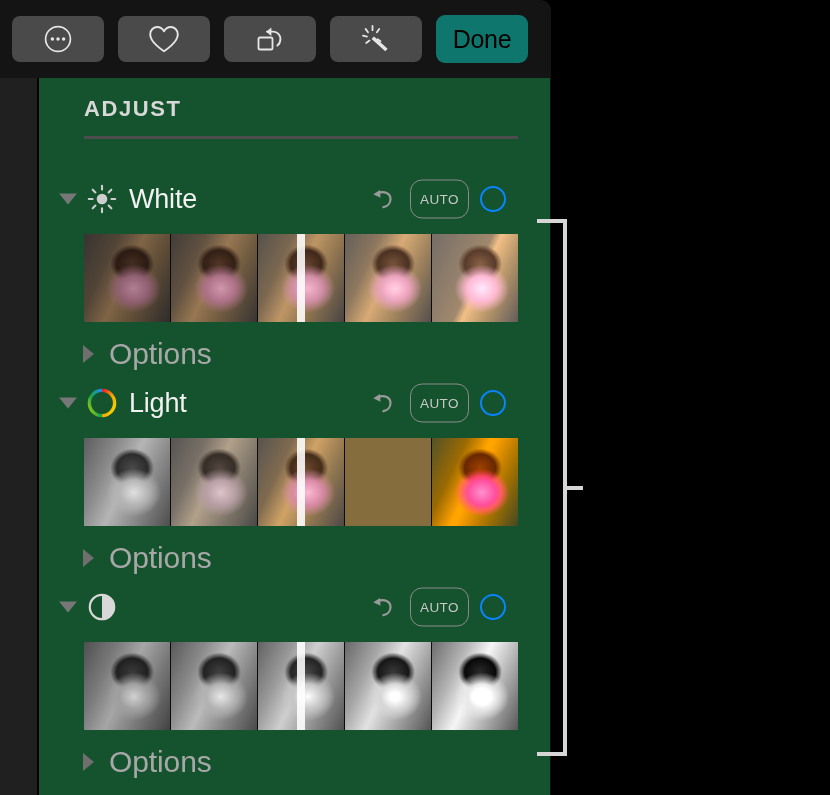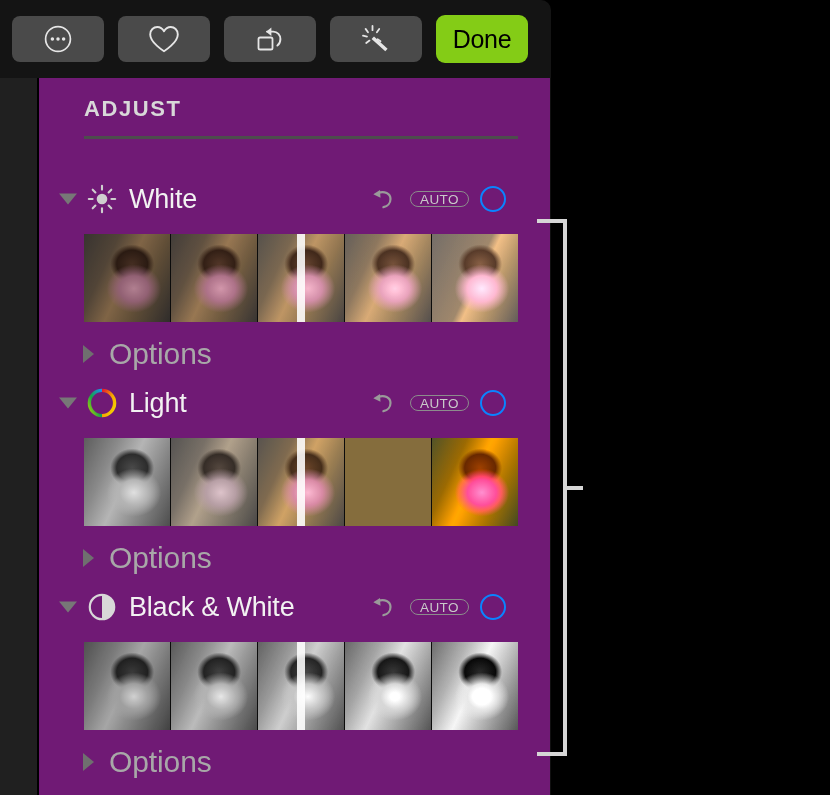--- a/index.html
+++ b/index.html
@@ -21,35 +21,35 @@
     padding-left: 12px; gap: 14px;
   }
   .tb-btn {
     width: 92px; height: 46px;
     background: #4a4a4a;
     border-radius: 8px;
     display: flex; align-items: center; justify-content: center;
     flex: 0 0 auto;
   }
   .tb-btn.done {
-    background: #84cc16;
+    background: #0f766e;
     width: 92px; height: 48px;
     border-radius: 9px;
     color: #000;
     font-size: 25px;
     font-weight: 500;
     letter-spacing: -0.3px;
   }
   .tb-btn svg { display:block; }
 
   
   .panel {
     position: absolute; left: 0; top: 78px;
     width: 551px; height: 717px;
-    background: #701a75;
+    background: #14532d;
   }
   .panel-left-strip {
     position: absolute; left:0; top:0; width: 37px; height: 100%;
     background: #202020;
   }
   .panel-divider-v {
     position: absolute; left: 37px; top: 0; width: 2px; height: 100%;
     background: #000;
   }
   .panel-right-edge {
@@ -98,21 +98,21 @@
     font-size: 27px;
     letter-spacing: -0.2px;
     white-space: nowrap;
   }
   .revert-icon {
     position: absolute; top: 50%; transform: translateY(-50%);
     width: 26px; height: 26px;
   }
   .auto-badge {
     position: absolute; top: 50%; transform: translateY(-50%);
-    height: 16px; padding: 0 9px;
+    height: 39px; padding: 0 9px;
     border: 1.6px solid #8c8c8c;
     border-radius: 12px;
     color: #c9c9c9;
     font-size: 13.5px;
     font-weight: 500;
     letter-spacing: 0.4px;
     display:flex; align-items:center; justify-content:center;
   }
   .blue-ring {
     position: absolute; top: 50%; transform: translateY(-50%);
@@ -359,21 +359,20 @@
       </div>
 
       <div class="adj-row" style="top:509px;">
         <span class="disclosure-down"></span>
         <span class="sec-icon">
           <svg width="30" height="30" viewBox="0 0 30 30">
             <circle cx="15" cy="15" r="12.2" fill="none" stroke="#d8d8d8" stroke-width="2.2"></circle>
             <path d="M15 2.8 A12.2 12.2 0 0 1 15 27.2 Z" fill="#d8d8d8"></path>
           </svg>
         </span>
-        <span class="sec-label">Black &amp; White</span>
 
         <span class="revert-icon" style="left:331px;">
           <svg width="26" height="26" viewBox="0 0 26 26">
             <path d="M8.0 7.0 C14.5 4.4 20.5 7.6 20.5 13.0 C20.5 17.0 17.6 20.4 13.4 21.2" fill="none" stroke="#9a9a9a" stroke-width="2.2" stroke-linecap="round"></path>
             <path d="M3.3 8.2 L10.0 4.0 L10.5 11.8 Z" fill="#9a9a9a"></path>
           </svg>
         </span>
         <span class="auto-badge" style="left:371px;">AUTO</span>
         <span class="blue-ring" style="left:441px;"></span>
       </div>

